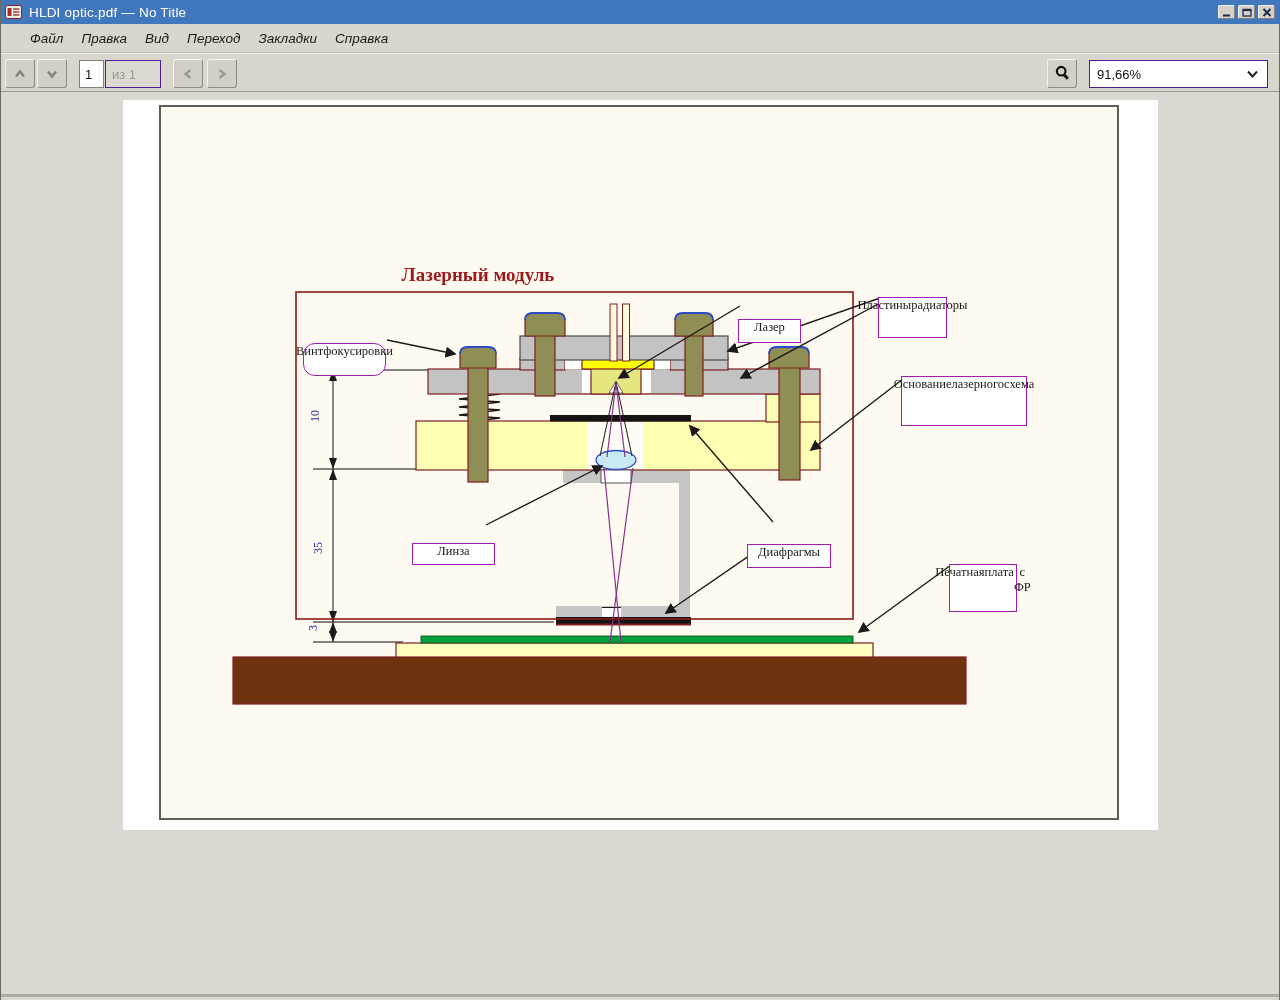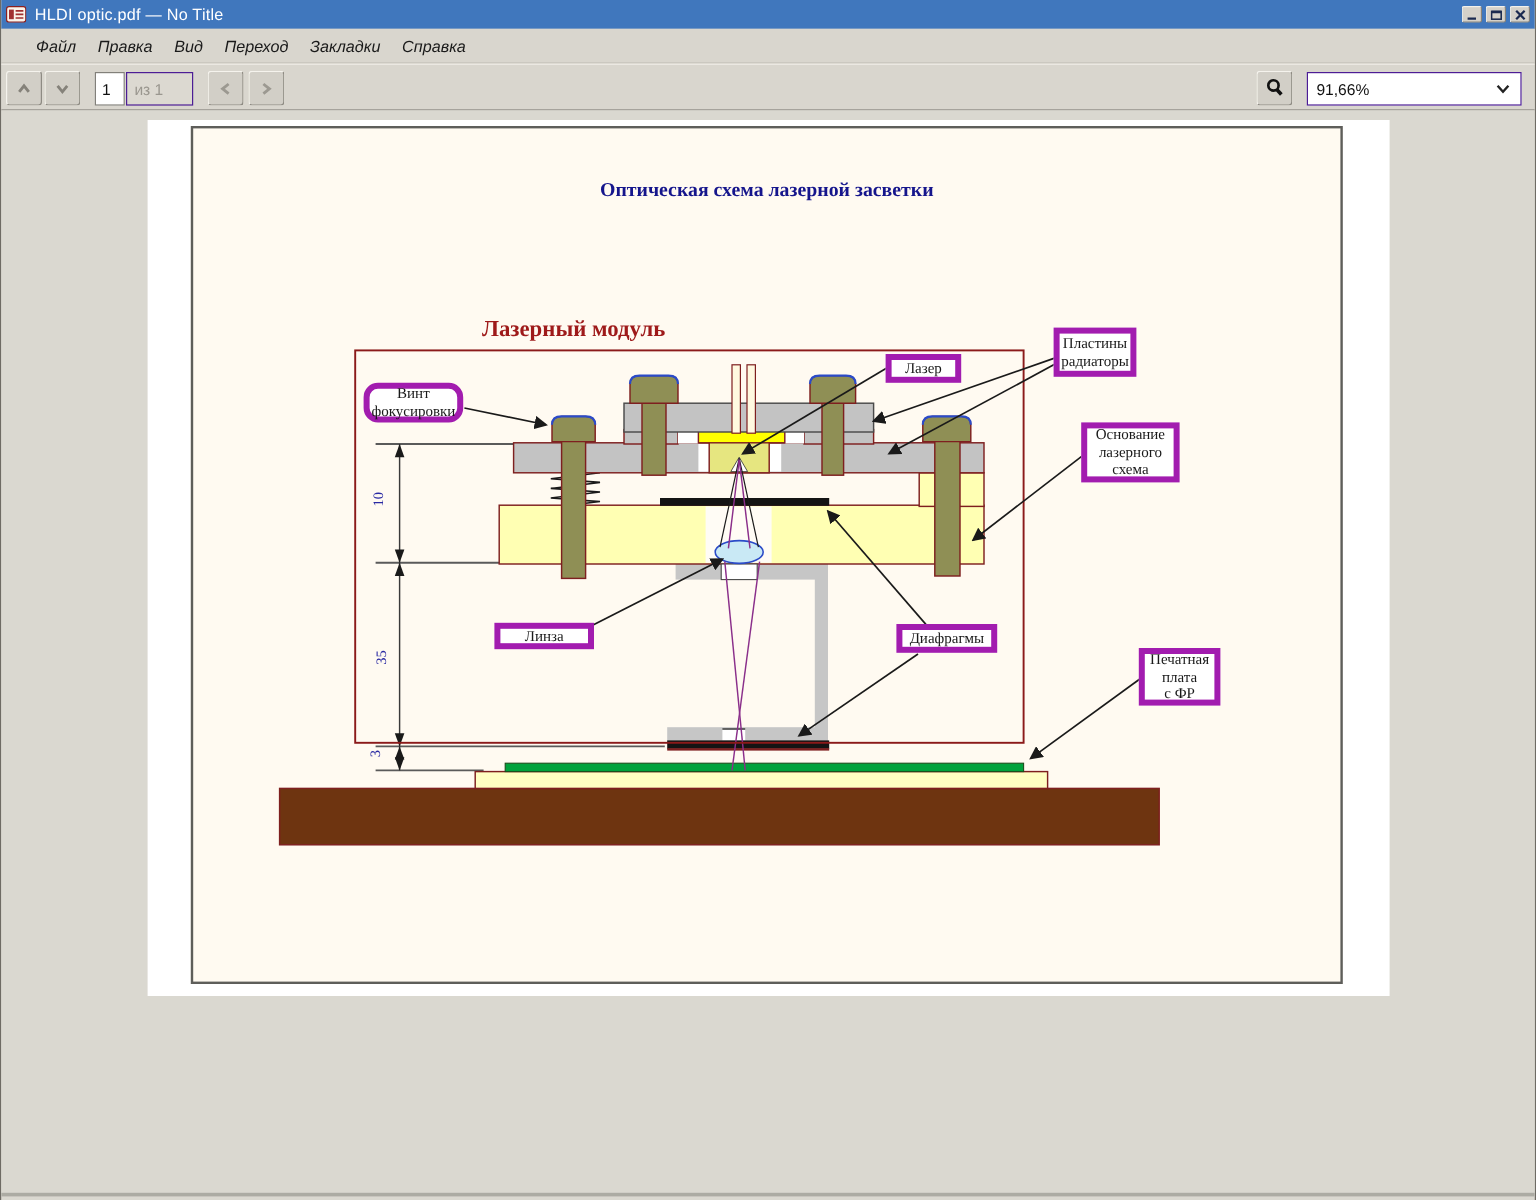--- a/index.html
+++ b/index.html
@@ -68,23 +68,23 @@
   .content svg.diagram{position:absolute;left:0;top:0;width:956px;height:711px;}
   .doc-title{
     position:absolute;left:0;top:41px;width:100%;text-align:center;
     font-size:16.5px;font-weight:bold;color:var(--c-doctitle,#15158C);
   }
   .module-title{
     position:absolute;left:217px;top:157px;width:200px;text-align:center;
     font-size:19px;font-weight:bold;color:var(--c-modtitle,#9E1A1A);
   }
   .callout{
-    position:absolute;background:#fff;border:5px solid #a21caf;
+    position:absolute;background:#fff;border:1px solid #a21caf;
     font-size:12.5px;line-height:1.18;text-align:center;
-    display:flex;flex-direction:column;justify-content:center;
+    display:flex;flex-direction:row;justify-content:center;margin-top:24px;
   }
   .dim-label{
     position:absolute;width:30px;height:14px;display:flex;align-items:center;justify-content:center;
     font-size:12px;color:var(--c-dim,#2929A3);transform:rotate(-90deg);
   }
   
   .plate{fill:var(--c-plate,#C3C3C3);stroke:var(--c-dred,#7E1F1F);stroke-width:1.2;}
   .plate-dk{fill:var(--c-plate,#C3C3C3);stroke:#4a4a4a;stroke-width:1.2;}
   .olive{fill:var(--c-olive,#8F8F55);stroke:var(--c-dred,#7E1F1F);stroke-width:1.2;}
   .yel{fill:var(--c-baseyel,#FFFFB3);stroke:var(--c-dred,#7E1F1F);stroke-width:1.2;}
@@ -290,35 +290,34 @@
             <line class="callout-line" marker-end="url(#arr)" x1="877" y1="296" x2="725" y2="349"></line>
             <line class="callout-line" marker-end="url(#arr)" x1="877" y1="301" x2="738" y2="376"></line>
             <line class="callout-line" marker-end="url(#arr)" x1="900" y1="377" x2="808" y2="448"></line>
             <line class="callout-line" marker-end="url(#arr)" x1="483" y1="523" x2="599" y2="464"></line>
             <line class="callout-line" marker-end="url(#arr)" x1="770" y1="520" x2="687" y2="424"></line>
             <line class="callout-line" marker-end="url(#arr)" x1="762" y1="543" x2="663" y2="611"></line>
             <line class="callout-line" marker-end="url(#arr)" x1="948" y1="563" x2="856" y2="630"></line>
           </g>
         </svg>
 
-        <div class="doc-title">Оптическая схема лазерной засветки</div>
         <div class="module-title">Лазерный модуль</div>
 
         <div class="callout" style="left:142px;top:212px;width:83px;height:33px;border-radius:12px;">
           <span>Винт</span>
           <span>фокусировки</span>
         </div>
         <div class="callout" style="left:577px;top:188px;width:63px;height:24px;">
           <span>Лазер</span>
         </div>
         <div class="callout" style="left:717px;top:166px;width:69px;height:41px;">
           <span>Пластины</span>
           <span>радиаторы</span>
         </div>
-        <div class="callout" style="left:740px;top:245px;width:82px;height:50px;">
+        <div class="callout" style="left:740px;top:245px;width:126px;height:50px;">
           <span>Основание</span>
           <span>лазерного</span>
           <span>схема</span>
         </div>
         <div class="callout" style="left:251px;top:412px;width:83px;height:22px;">
           <span>Линза</span>
         </div>
         <div class="callout" style="left:586px;top:413px;width:84px;height:24px;">
           <span>Диафрагмы</span>
         </div>

